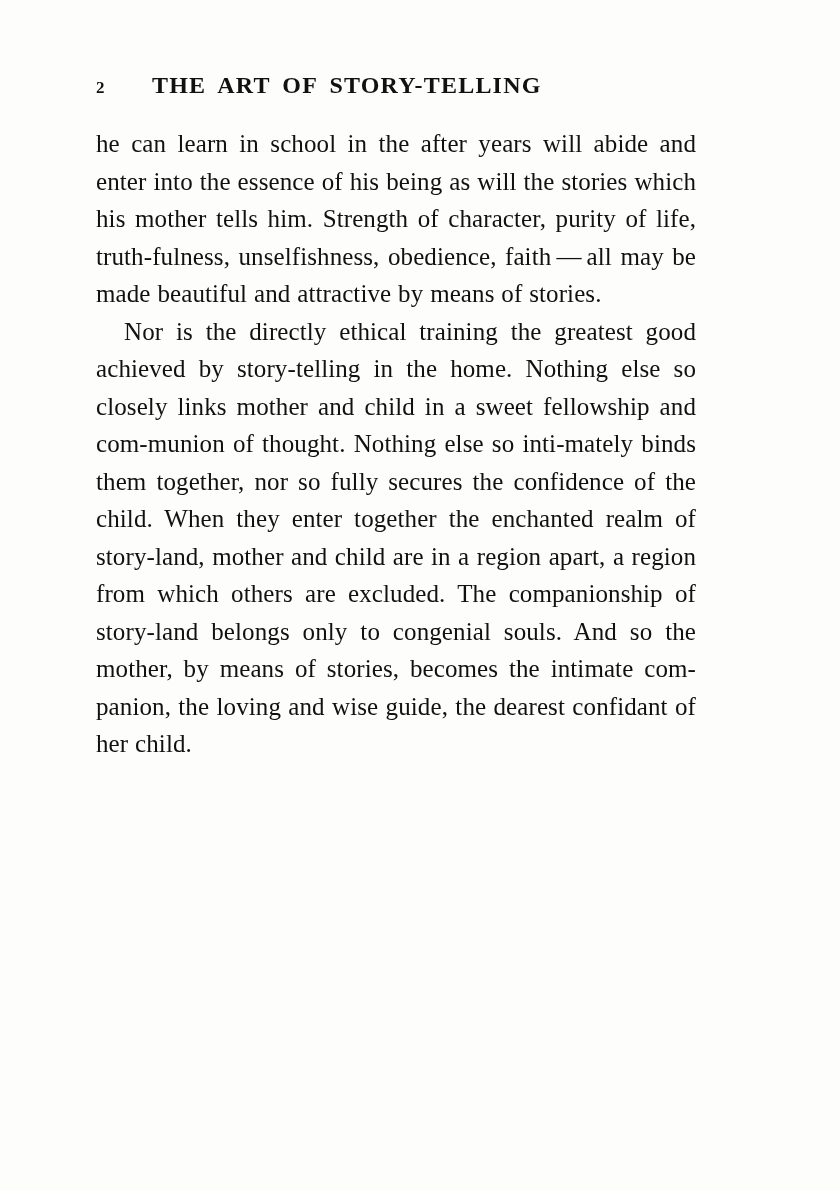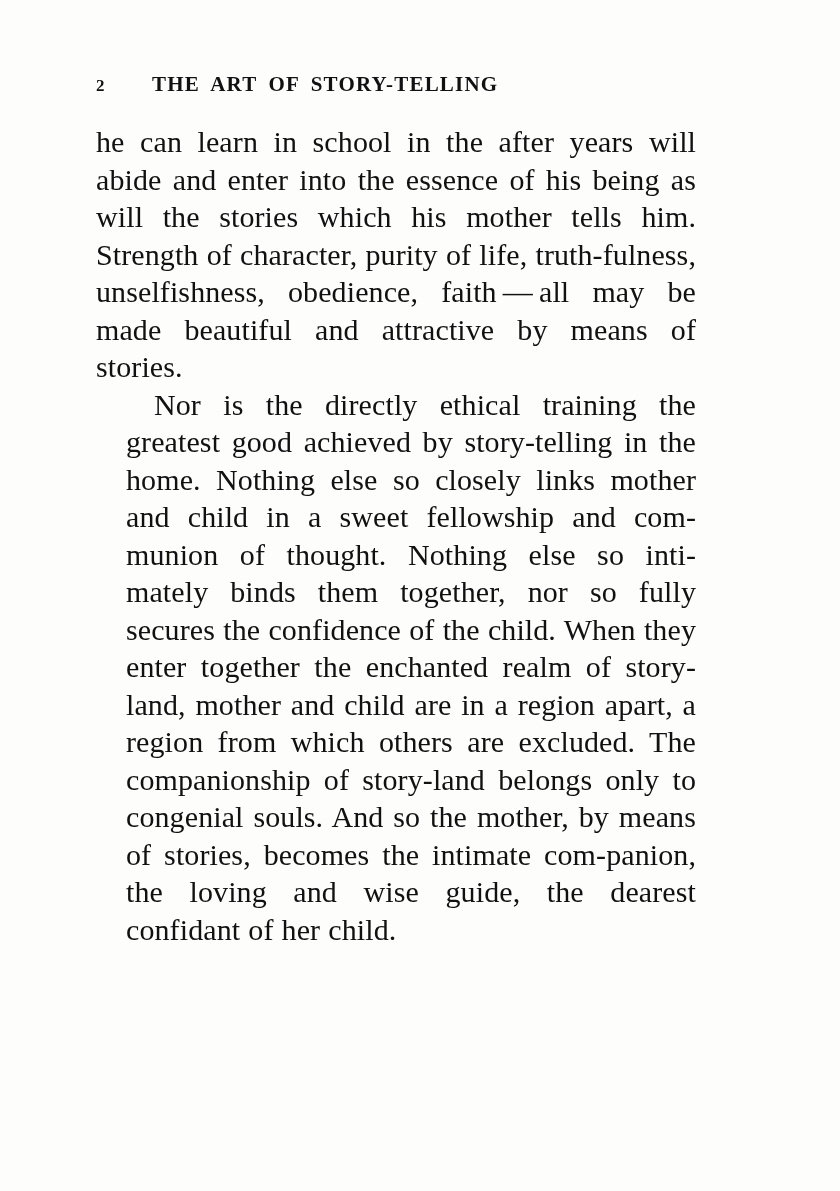--- a/index.html
+++ b/index.html
@@ -36,37 +36,36 @@
     white-space: nowrap;
   }
   .folio {
     font-size: 17px;
     font-weight: bold;
     letter-spacing: 0.5px;
     width: 56px;
     flex: none;
   }
   .head-title {
-    font-size: 21px;
+    font-size: 24px;
     font-weight: bold;
     letter-spacing: 1.2px;
     word-spacing: 5px;
   }
   .body-text p {
     margin: 0;
-    font-size: 30px;
+    font-size: 25px;
     line-height: 37.5px;
     text-align: justify;
     text-justify: inter-word;
     letter-spacing: 0.1px;
     word-spacing: 0.5px;
   }
   .body-text p.indent {
     text-indent: 28px;
-    margin-left: 30px;
   }
   .body-text p.last-line-justify:last-child {
     text-align-last: justify;
   }
 </style>
 </head>
 <body>
 
 <div class="page">
   <div class="page-inner">

